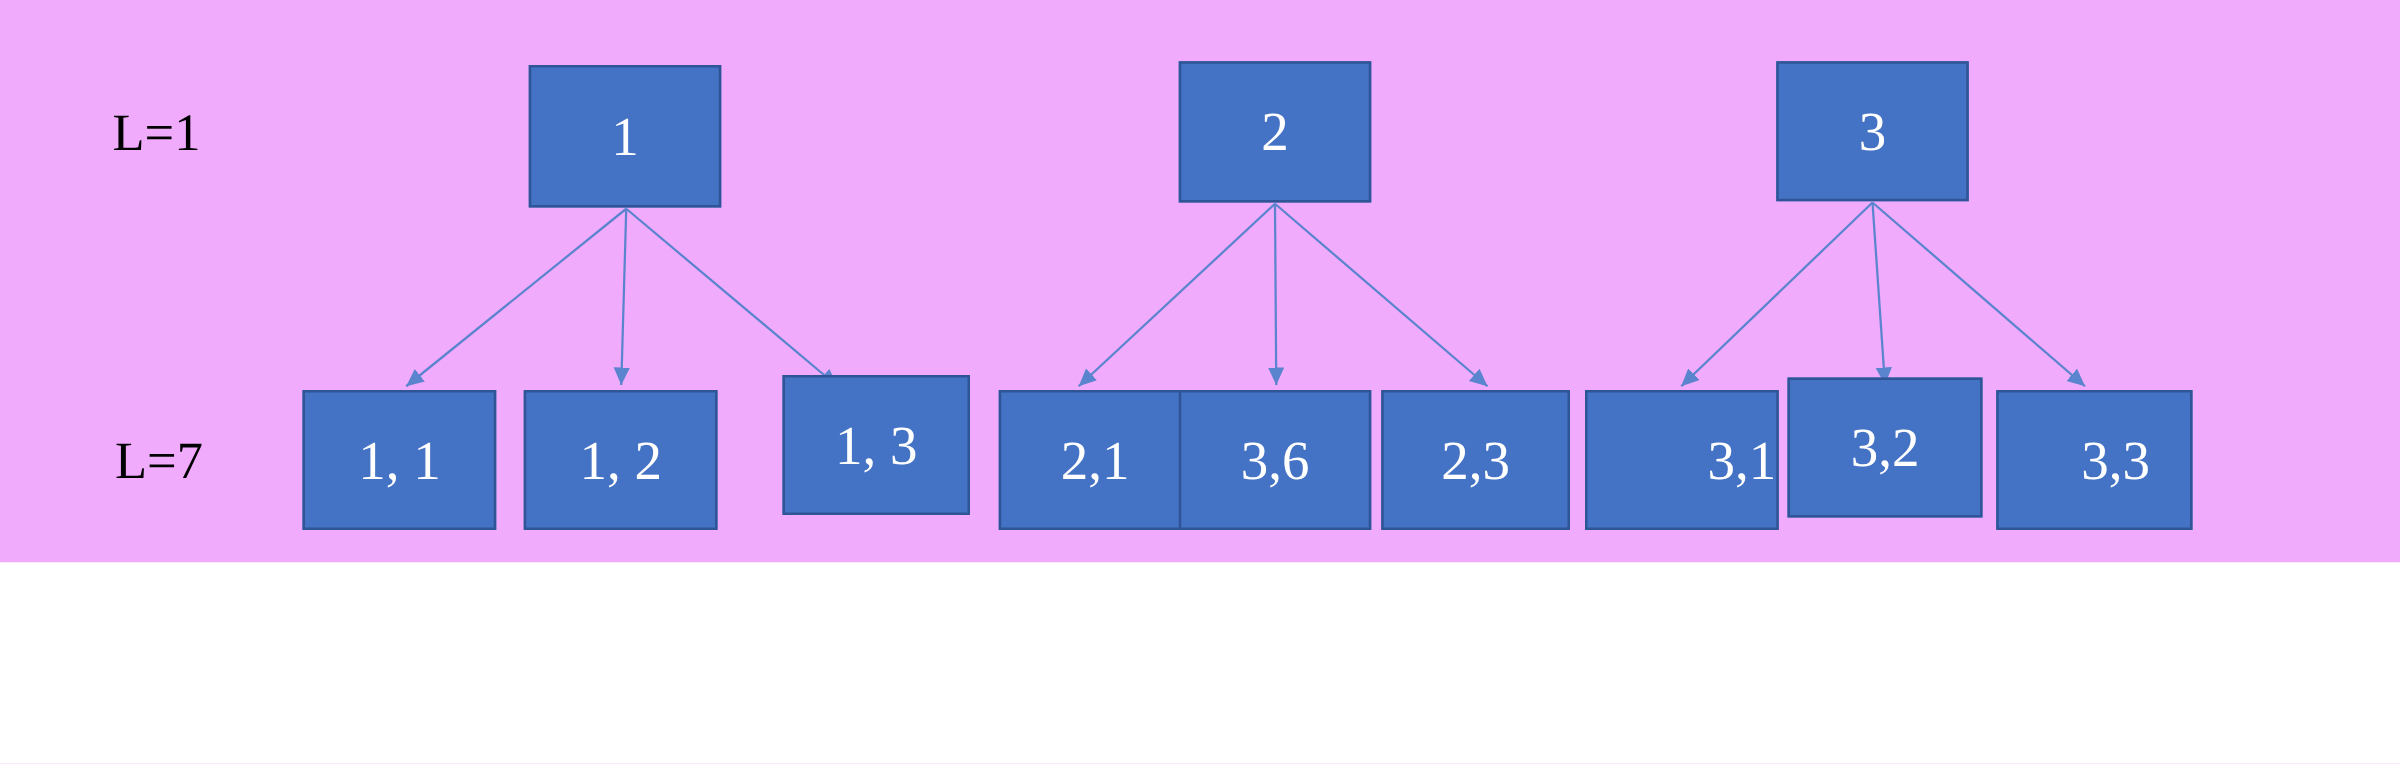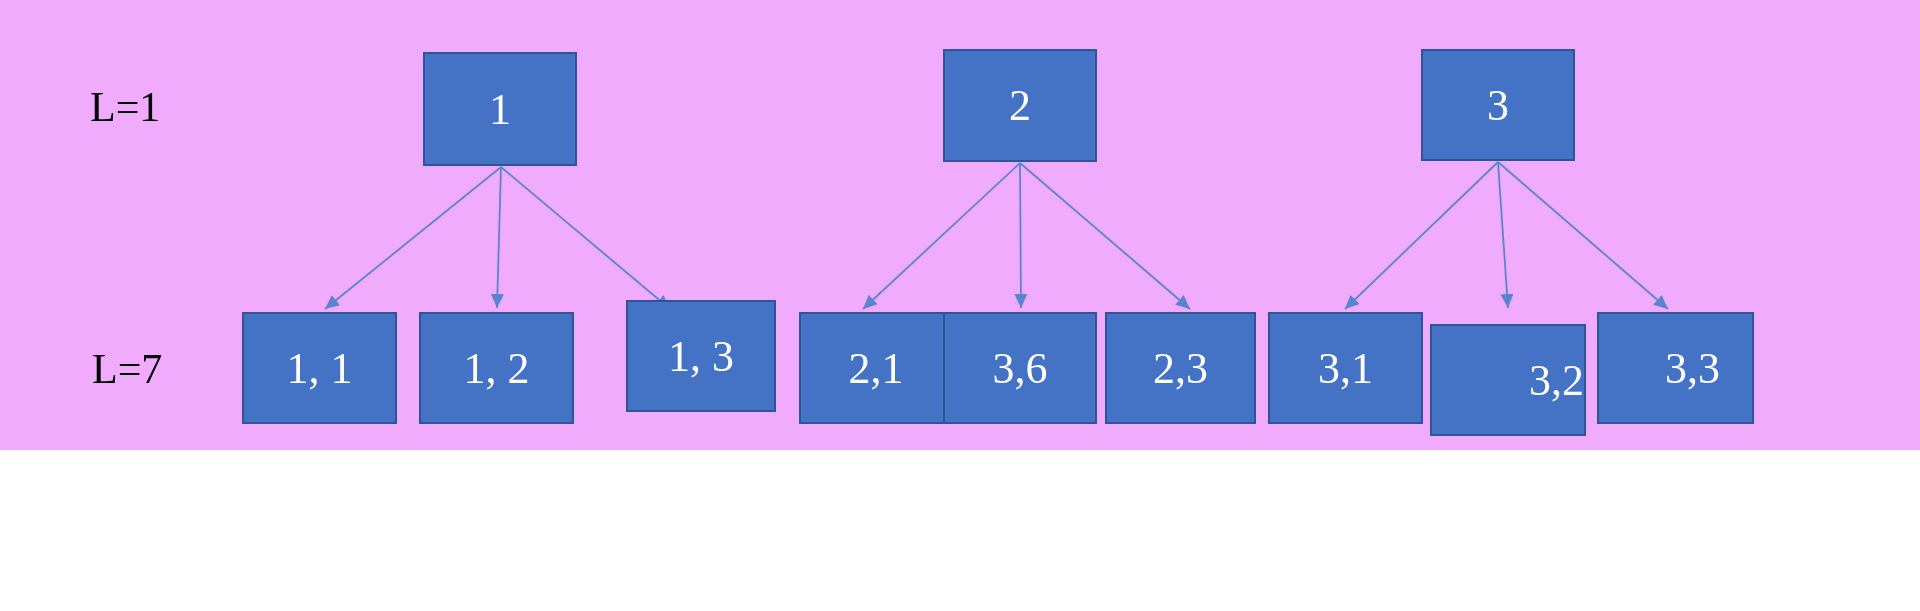--- a/index.html
+++ b/index.html
@@ -47,22 +47,22 @@
   .p2 { left: 943px;  top: 49px; width: 154px; height: 113px; }
   .p3 { left: 1421px; top: 49px; width: 154px; height: 112px; }
 
   
   .c11 { left: 242px;  top: 312px; width: 155px; height: 112px; }
   .c12 { left: 419px;  top: 312px; width: 155px; height: 112px; text-align: center; }
   .c13 { left: 602px;  top: 300px; width: 150px; height: 112px; margin-left: 24px; }
   .c21 { left: 799px;  top: 312px; width: 154px; height: 112px; }
   .c22 { left: 943px;  top: 312px; width: 154px; height: 112px; }
   .c23 { left: 1105px; top: 312px; width: 151px; height: 112px; }
-  .c31 { left: 1268px; top: 312px; width: 155px; height: 112px; }
-  .c32 { left: 1430px; top: 324px; width: 156px; height: 112px; justify-content: flex-end; }
+  .c31 { left: 1268px; top: 312px; width: 155px; height: 112px; justify-content: flex-end; }
+  .c32 { left: 1430px; top: 302px; width: 156px; height: 112px; }
   .c33 { left: 1597px; top: 312px; width: 157px; height: 112px; padding-left: 34px; }
 
   .arrows line { stroke-width: 1.8px; fill: none; }
 </style>
 </head>
 <body>
 
 <div class="canvas">
 
   <div class="level-label l1">L=1</div>

